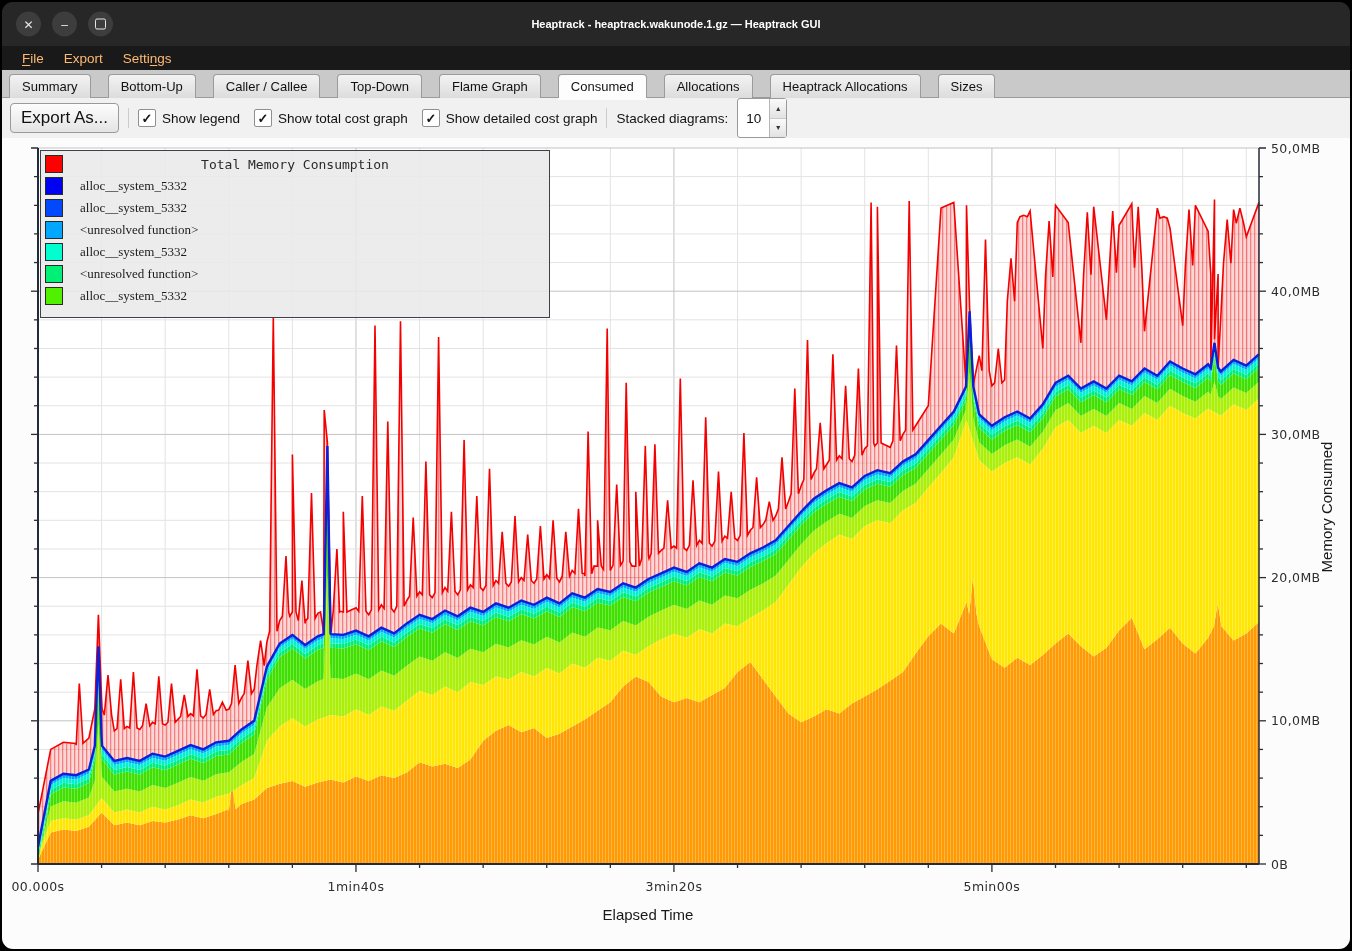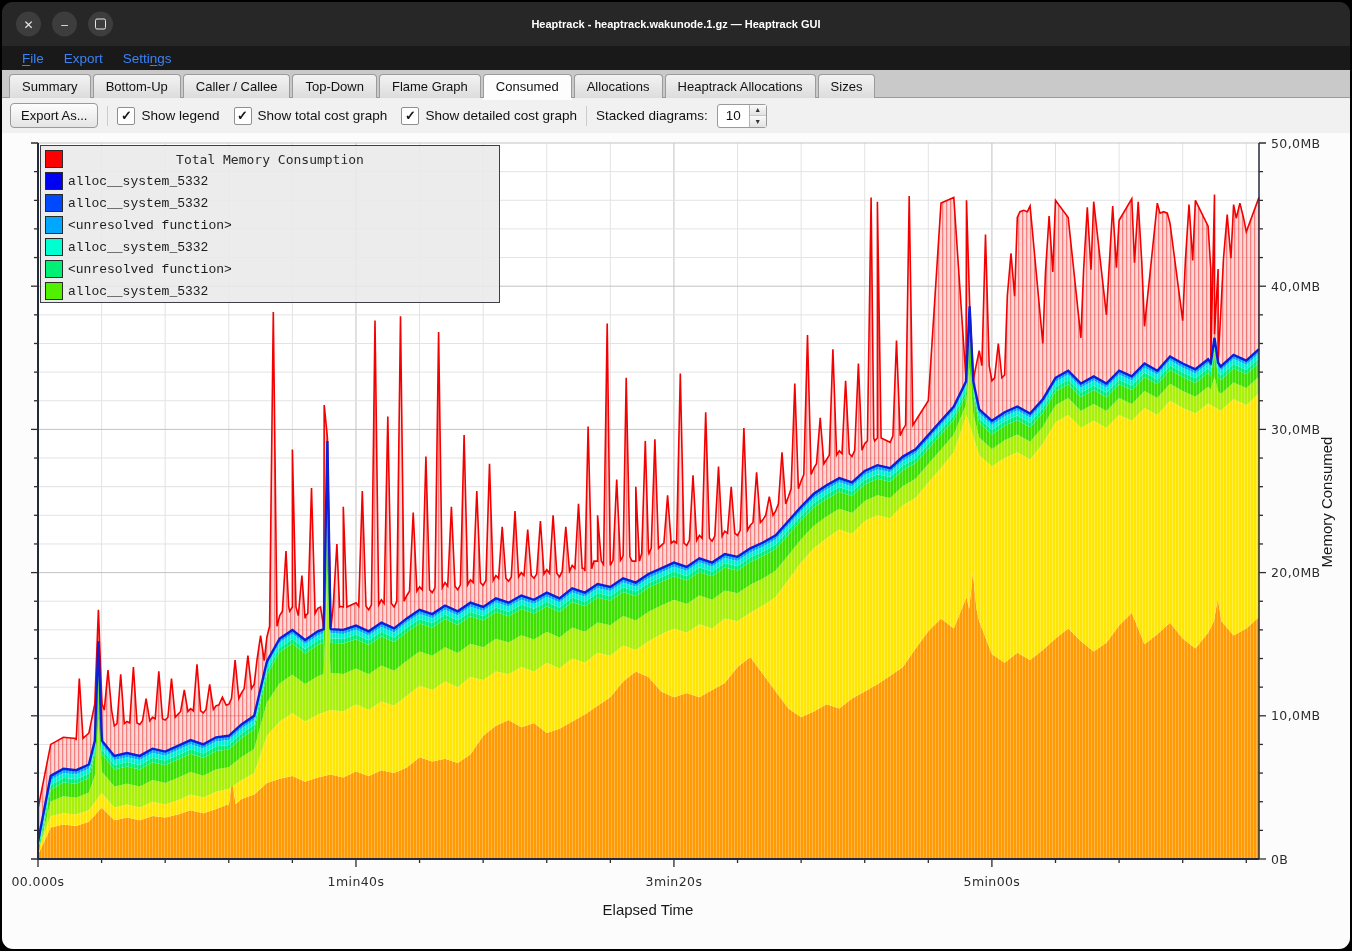--- a/index.html
+++ b/index.html
@@ -4,42 +4,42 @@
 <style>
   html,body{margin:0;padding:0}
   body{width:1352px;height:951px;background:#000;font-family:"Liberation Sans",sans-serif;position:relative;overflow:hidden}
   .win{position:absolute;inset:2px;background:#1b1b1b;border-radius:11px;overflow:hidden;display:flex;flex-direction:column}
   .titlebar{flex:0 0 44px;background:#272727;position:relative;display:flex;align-items:center;justify-content:center}
   .winbtns{position:absolute;left:14px;top:50%;transform:translateY(-50%);display:flex;gap:11px}
   .wbtn{width:25px;height:25px;border-radius:50%;background:#3d3d3d;color:#e6e6e6;display:flex;align-items:center;justify-content:center;font-size:12px;line-height:1;cursor:default}
   .wbtn.max span{display:block;width:9px;height:9px;border:1.5px solid #e6e6e6;border-radius:2px}
   .title{color:#fff;font-weight:bold;font-size:11px}
   .menubar{flex:0 0 24px;background:#191919;display:flex;align-items:center;padding-left:10px}
-  .menu-item{color:#3b82f6;font-size:13.5px;padding:2px 10px}
+  .menu-item{color:#fdba74;font-size:13.5px;padding:2px 10px}
   .menu-item .u{text-decoration:underline;text-underline-offset:2px}
   .tabsrow{flex:0 0 28px;background:#c9c9c9;display:flex;align-items:flex-end;padding-left:7px;position:relative}
   .tabsrow::after{content:"";position:absolute;left:0;right:0;bottom:0;height:1px;background:#9b9b9b;z-index:0}
-  .tab{position:relative;font-size:13px;color:#111;background:linear-gradient(#f3f3f3,#dcdcdc);border:1px solid #9b9b9b;border-bottom:none;border-radius:4px 4px 0 0;padding:4px 12px;margin-right:2px;z-index:1;white-space:nowrap}
+  .tab{position:relative;font-size:13px;color:#111;background:linear-gradient(#f3f3f3,#dcdcdc);border:1px solid #9b9b9b;border-bottom:none;border-radius:4px 4px 0 0;padding:4px 12px;margin-right:17px;z-index:1;white-space:nowrap}
   .tab.active{background:#fdfdfd;z-index:3;box-shadow:0 2px 0 0 #fdfdfd}
   .toolbar{flex:0 0 35px;background:#f1f1f1;display:flex;align-items:center;padding:0 8px;gap:9px;font-size:13.5px;color:#111}
-  .btn{background:linear-gradient(#fdfdfd,#e4e4e4);border:1px solid #9a9a9a;border-radius:4px;padding:4px 10px;font-size:13px;color:#111}
+  .btn{background:linear-gradient(#fdfdfd,#e4e4e4);border:1px solid #9a9a9a;border-radius:4px;padding:4px 10px;font-size:17px;color:#111}
   .tsep{width:1px;height:20px;background:#cccccc}
   .check{display:flex;align-items:center;gap:6px}
   .cb{width:16px;height:16px;background:#fff;border:1px solid #8f8f8f;border-radius:2px;display:flex;align-items:center;justify-content:center;font-size:13px;color:#161616;font-weight:bold;line-height:1}
-  .spin{display:flex;align-items:stretch;border:1px solid #9a9a9a;border-radius:3px;background:#fff;height:24px;box-sizing:border-box}
+  .spin{display:flex;align-items:stretch;border:1px solid #9a9a9a;border-radius:3px;background:#fff;height:40px;box-sizing:border-box}
   .spin .val{padding:0 8px;display:flex;align-items:center;font-size:13.5px}
   .spin .arrows{display:flex;flex-direction:column;border-left:1px solid #b5b5b5;width:16px}
   .spin .arrows div{flex:1;display:flex;align-items:center;justify-content:center;font-size:7px;color:#333;background:linear-gradient(#fafafa,#e2e2e2)}
   .spin .arrows div:first-child{border-bottom:1px solid #c9c9c9}
   .content{flex:1;position:relative;background:#fcfcfc}
   #chart-svg{position:absolute;left:0;top:0}
-  .legend{position:absolute;left:38px;top:12px;width:460px;background:rgba(233,233,235,0.88);border:1px solid #3f3f4a;z-index:5;padding:2px 0 0;box-sizing:border-box}
+  .legend{position:absolute;left:38px;top:12px;width:510px;background:rgba(233,233,235,0.88);border:1px solid #3f3f4a;z-index:5;padding:2px 0 10px;box-sizing:border-box}
   .lg-row{display:flex;align-items:center;height:22px;padding:0 4px}
   .lg-sw{width:18px;height:18px;border:1px solid #2a2a2a;flex:0 0 18px;box-sizing:border-box}
-  .lg-label{font-family:Liberation Mono, monospace;font-size:13px;color:#1c1c1c;margin-left:5px;white-space:pre}
+  .lg-label{font-family:Liberation Serif, serif;font-size:13px;color:#1c1c1c;margin-left:17px;white-space:pre}
   .lg-title{flex:1;text-align:center;font-family:"DejaVu Sans Mono",monospace;font-size:13px;color:#2a2a2a}
   text.axlab{font-family:"DejaVu Sans",sans-serif;font-size:12.5px;fill:#2d2d2d;letter-spacing:0.4px}
   text.axtitle{font-family:"Liberation Sans",sans-serif;font-size:15px;fill:#191919}
 </style>
 </head>
 <body>
 
 <div class="win">
 
   <div class="titlebar">

